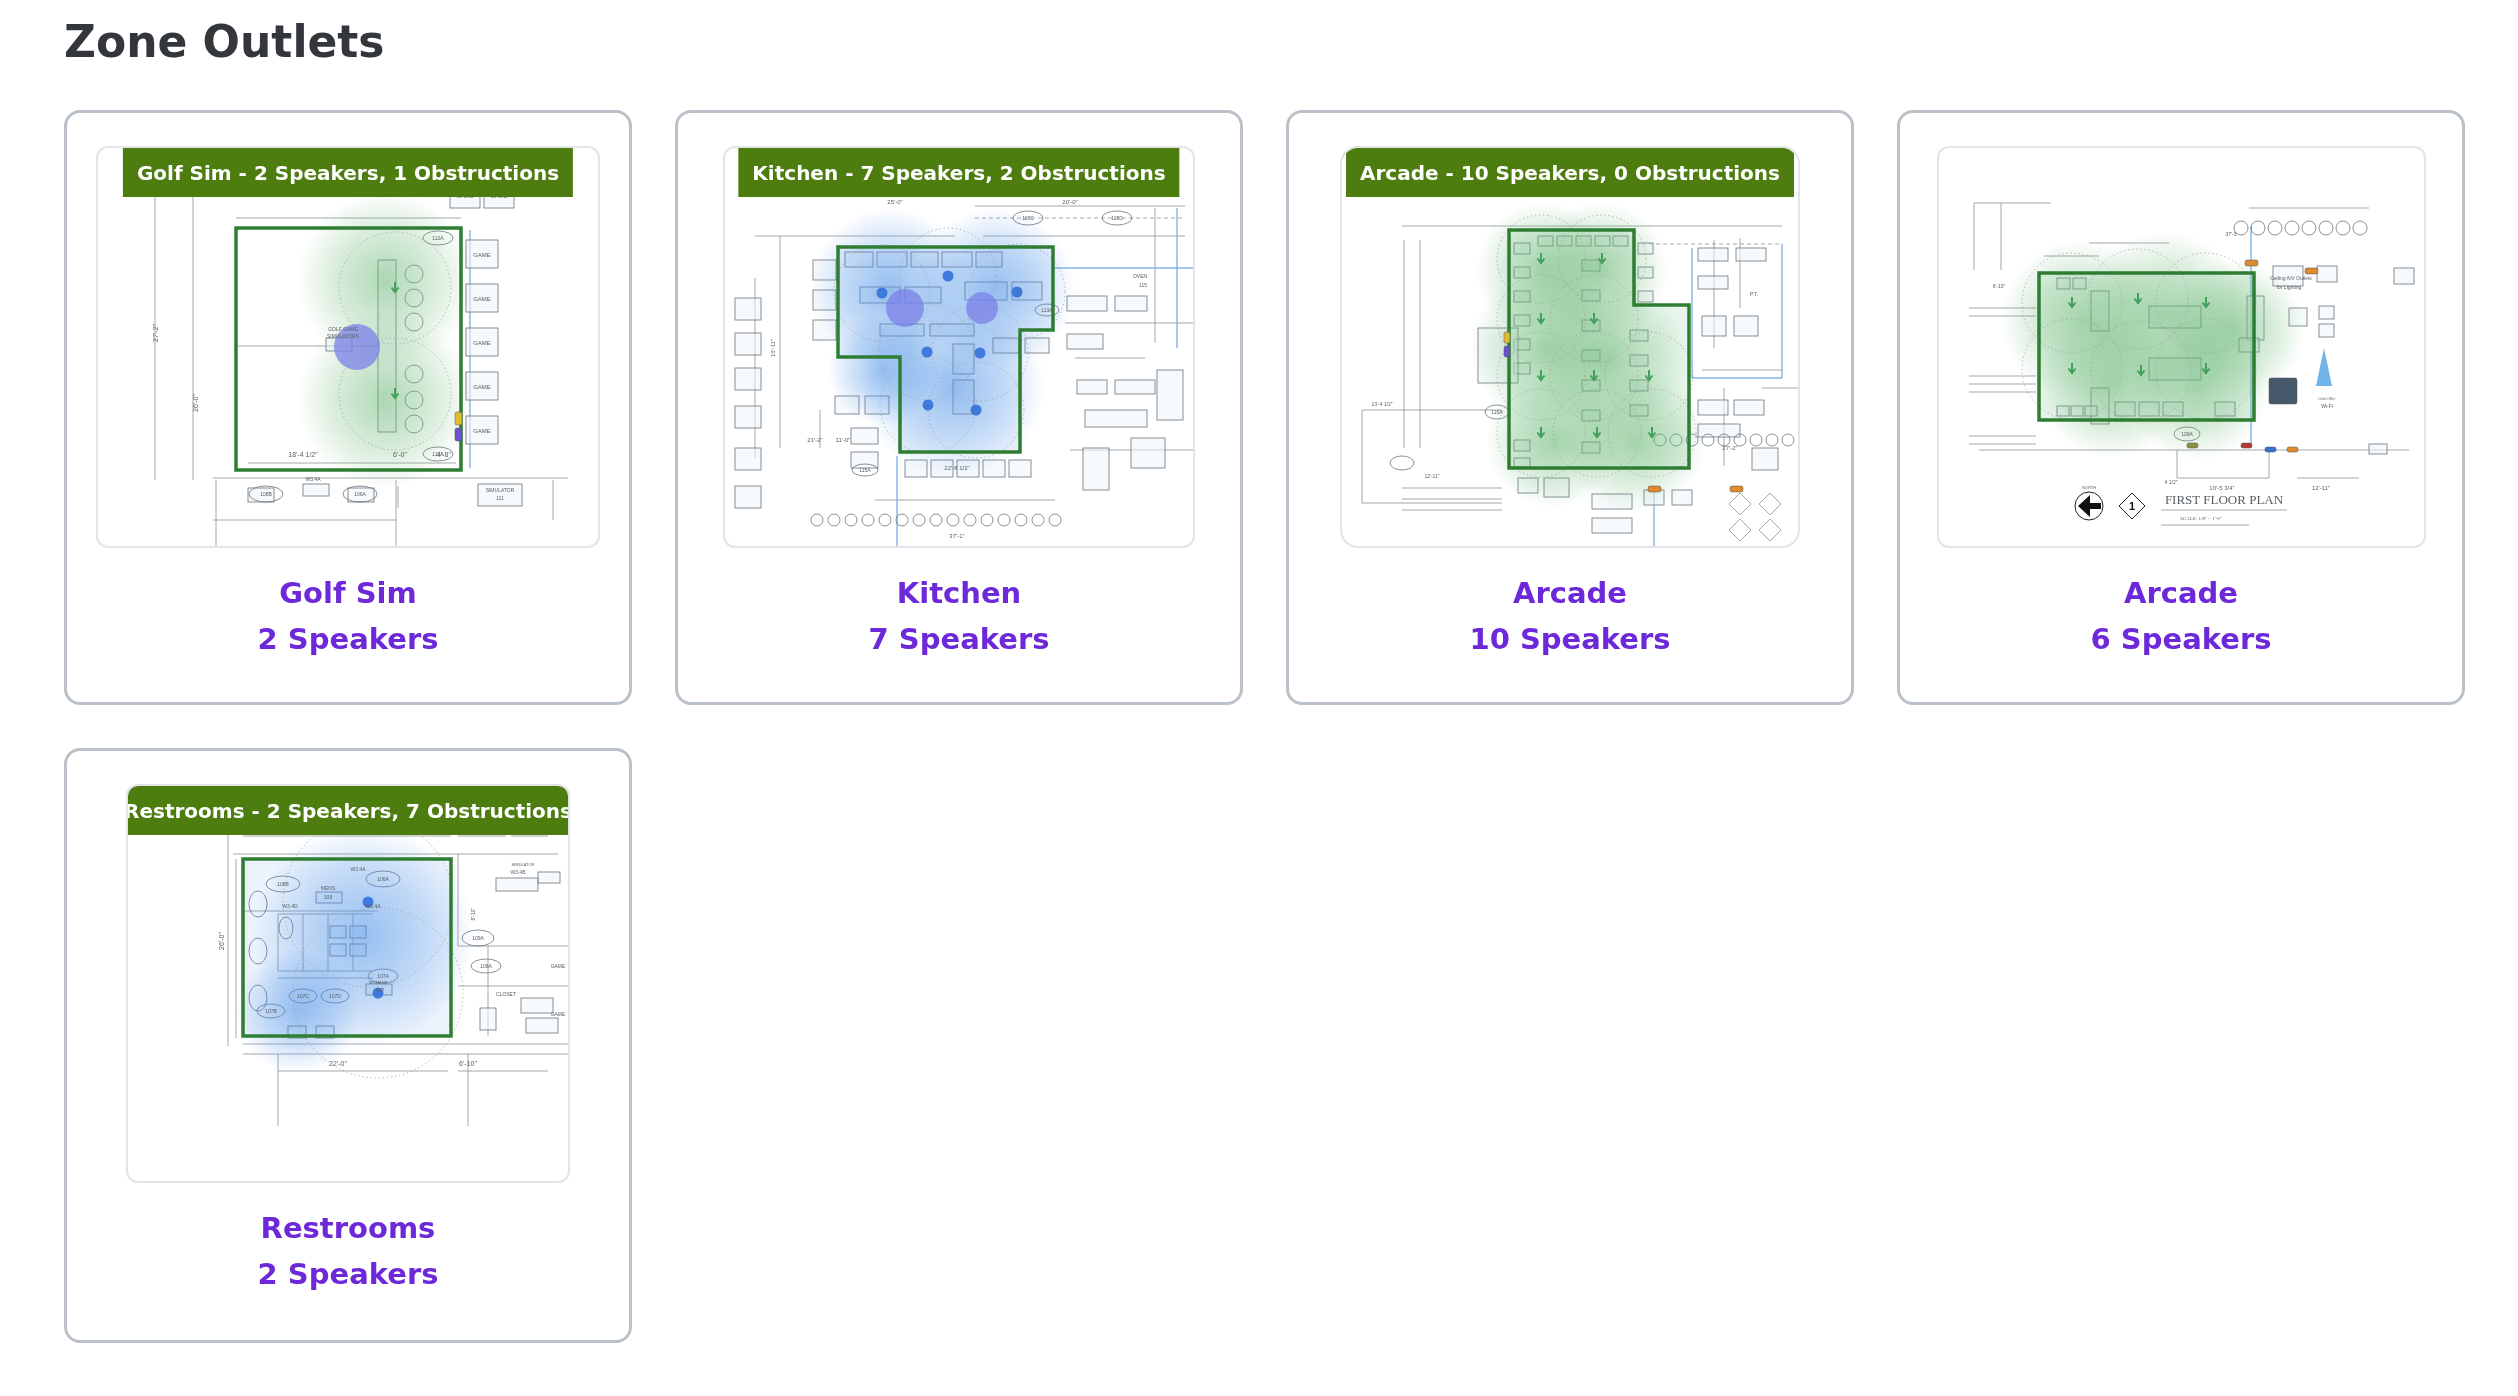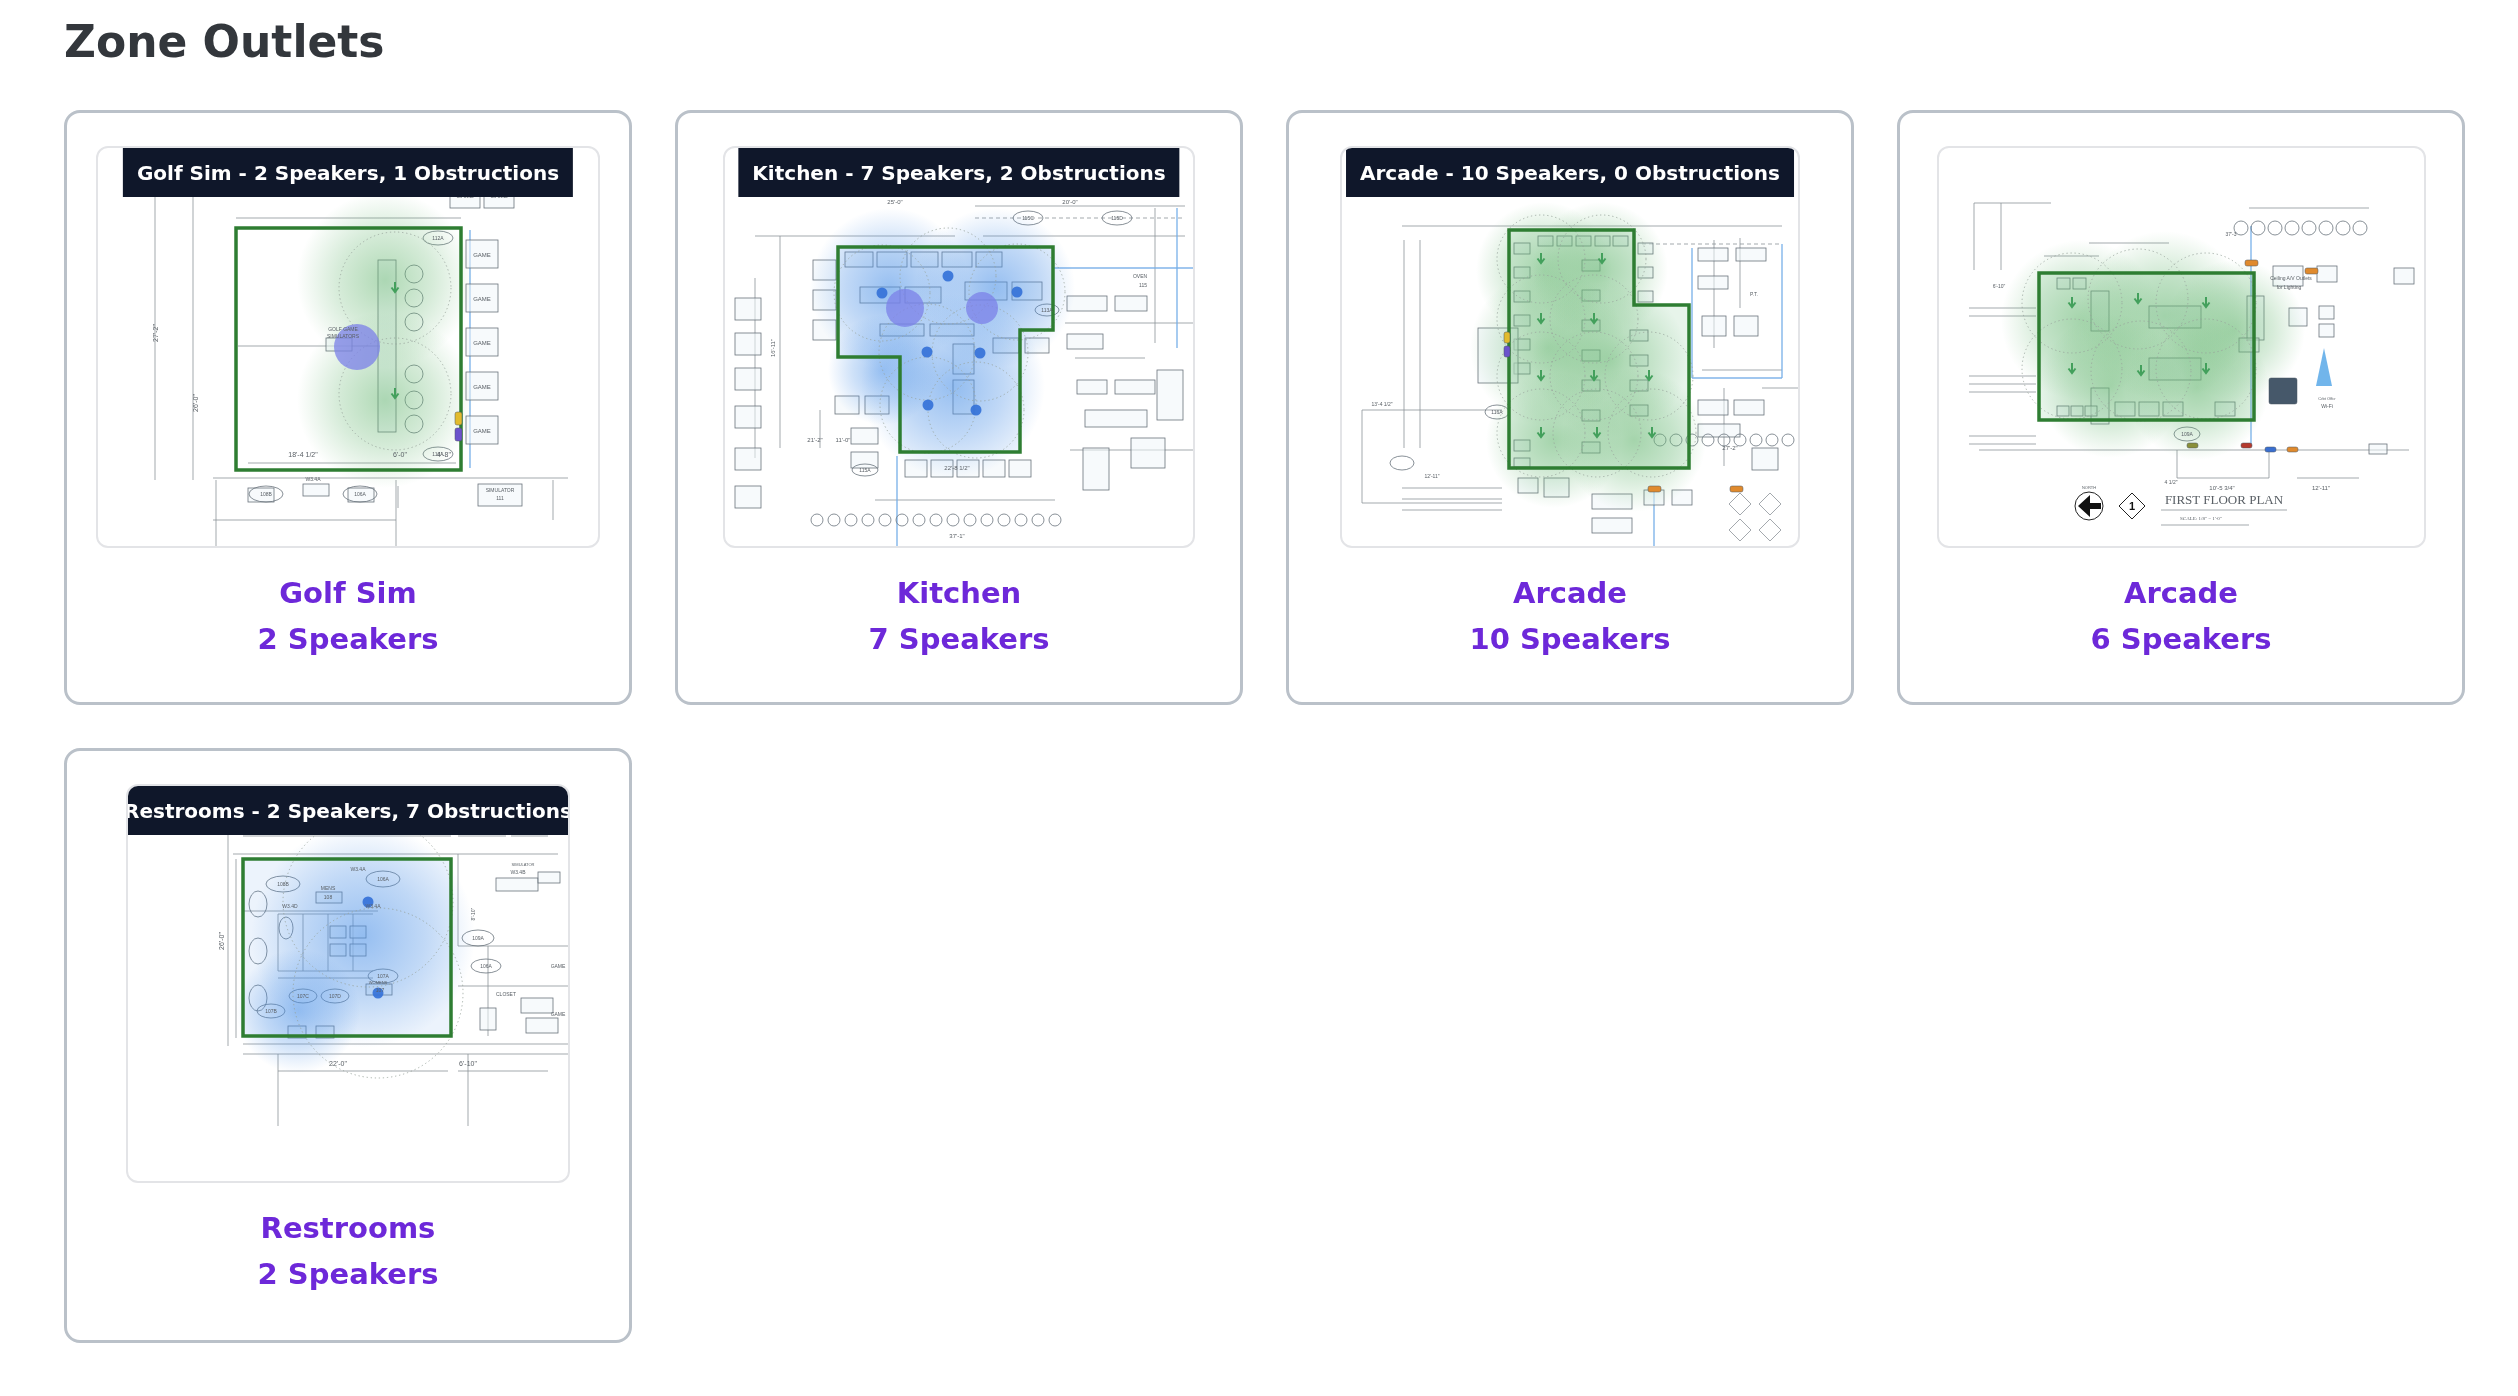--- a/index.html
+++ b/index.html
@@ -18,28 +18,28 @@
     background:#fff;border:3px solid #bac1c9;border-radius:16px;
     display:flex;flex-direction:column;align-items:center;
   }
   .imgbox{
     position:relative;margin-top:33px;
     border:2px solid #e3e4e7;border-radius:12px;background:#fff;
     overflow:hidden;box-sizing:content-box;
   }
   .card:nth-child(1) .imgbox{width:500px;height:398px;}
   .card:nth-child(2) .imgbox{width:468px;height:398px;}
-  .card:nth-child(3) .imgbox{width:456px;height:398px;}
+  .card:nth-child(3) .imgbox{width:456px;height:398px;border-radius:18px;}
   .card:nth-child(4) .imgbox{width:485px;height:398px;}
   .card:nth-child(5) .imgbox{width:440px;height:395px;}
   .plan{position:absolute;inset:0;}
   .plan svg{display:block;width:100%;height:100%;}
   .banner{
     position:absolute;top:0;left:50%;transform:translateX(-50%);
-    max-width:100%;height:49px;background:#0f172a;
+    max-width:100%;height:49px;background:#4d7c0f;
     display:flex;align-items:center;justify-content:center;
     padding:0 14px;box-sizing:border-box;overflow:hidden;
   }
   .banner span{
     color:#ffffff;font-weight:700;font-size:20px;white-space:nowrap;
     font-family:"DejaVu Sans",sans-serif;text-align:center;
   }
   .caption{margin-top:22px;text-align:center;}
   .caption div{
     color:#6d28d9;font-weight:700;font-size:29px;line-height:46px;

